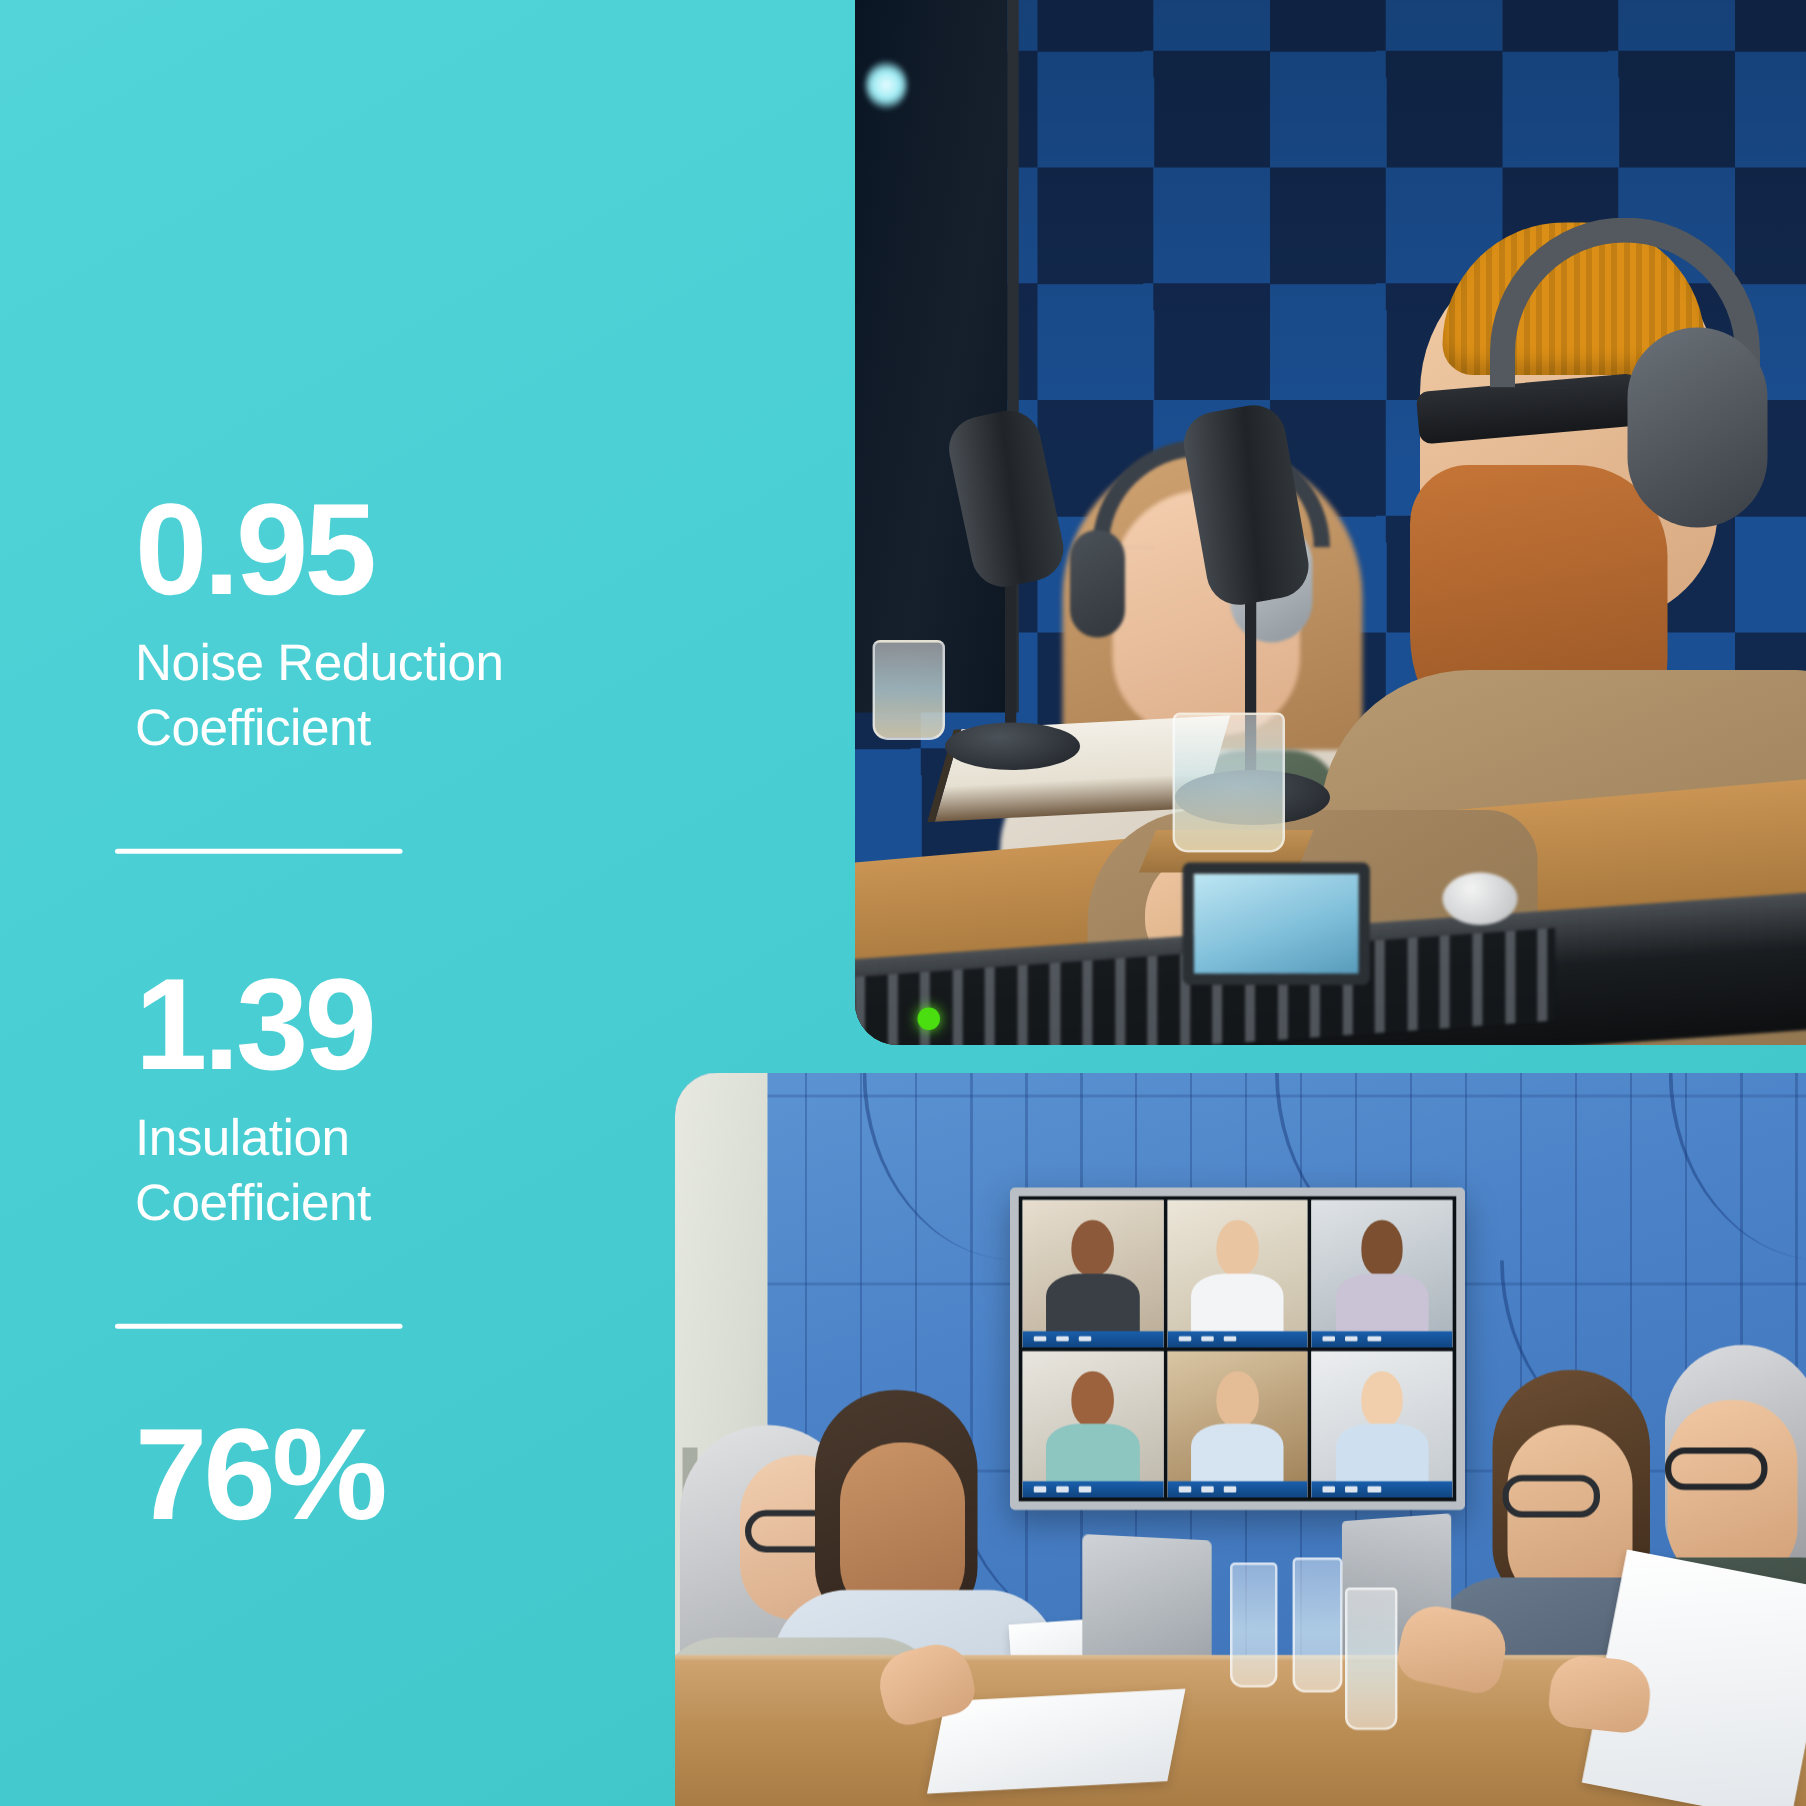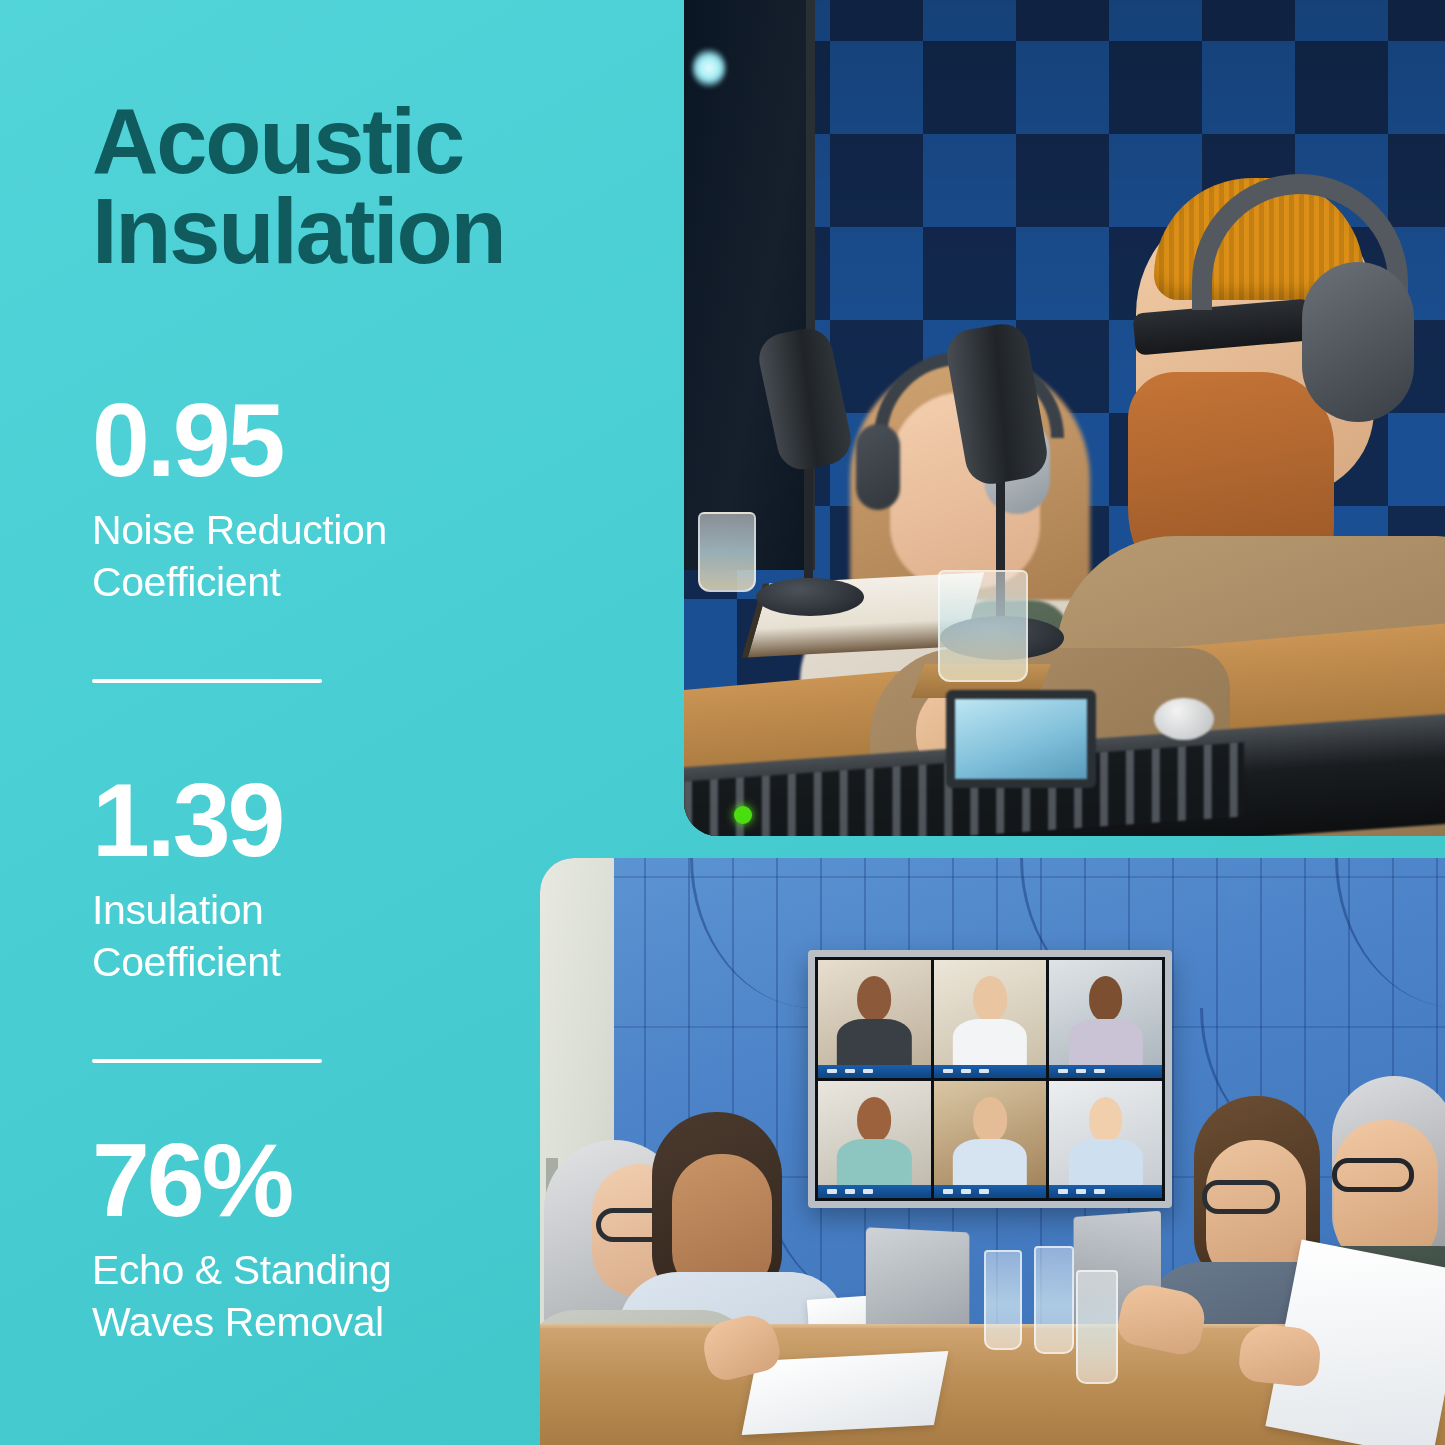--- a/index.html
+++ b/index.html
@@ -31,21 +31,21 @@
     top: 96px;
     width: 560px;
     color: #0F5B5E;
     font-size: 92px;
     line-height: 0.98;
     font-weight: 700;
     letter-spacing: -2.2px;
     white-space: pre-line;
   }
 
-  .stat-block { position: absolute; left: 0; width: 520px; }
+  .stat-block { position: absolute; left: 16px; width: 520px; }
   .stat-1 { top: 388px; }
   .stat-2 { top: 768px; }
   .stat-3 { top: 1128px; }
 
   .stat-value {
     color: #ffffff;
     font-size: 104px;
     font-weight: 700;
     line-height: 1.0;
     letter-spacing: -3px;
@@ -565,39 +565,35 @@
   
   .photo-soft { filter: blur(0.6px) saturate(1.05); }
 </style>
 </head>
 <body>
 
 <div id="canvas">
 
   <div class="left-col">
 
-    <div class="page-title">Acoustic
-Insulation</div>
 
     <div class="stat-block stat-1">
       <div class="stat-value">0.95</div>
       <div class="stat-label">Noise Reduction
 Coefficient</div>
     </div>
 
     <div class="stat-block stat-2">
       <div class="stat-value">1.39</div>
       <div class="stat-label">Insulation
 Coefficient</div>
     </div>
 
     <div class="stat-block stat-3">
       <div class="stat-value">76%</div>
-      <div class="stat-label">Echo &amp; Standing
-Waves Removal</div>
     </div>
   </div>
 
   <div class="divider divider-1"></div>
   <div class="divider divider-2"></div>
 
   <div class="photo-podcast photo-soft">
     <div class="pod-wall"></div>
     <div class="pod-wall-b"></div>
 

